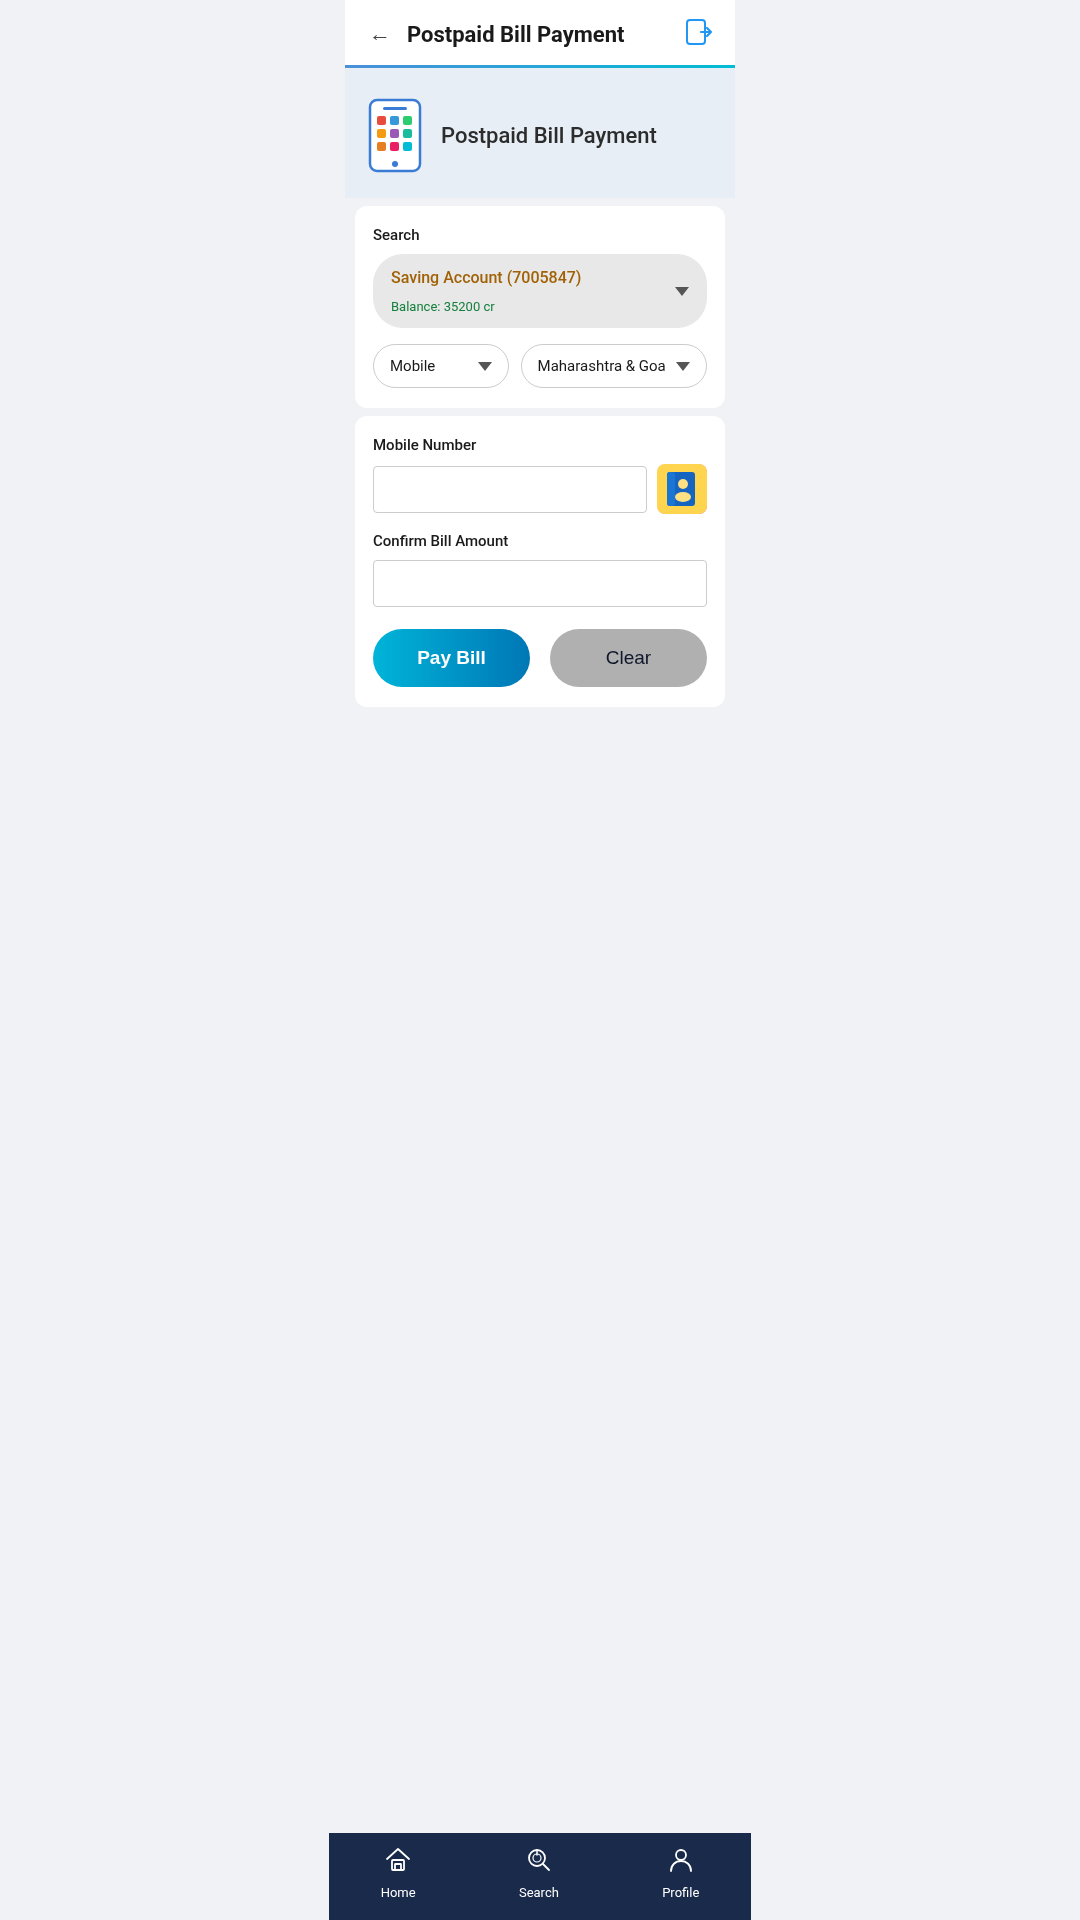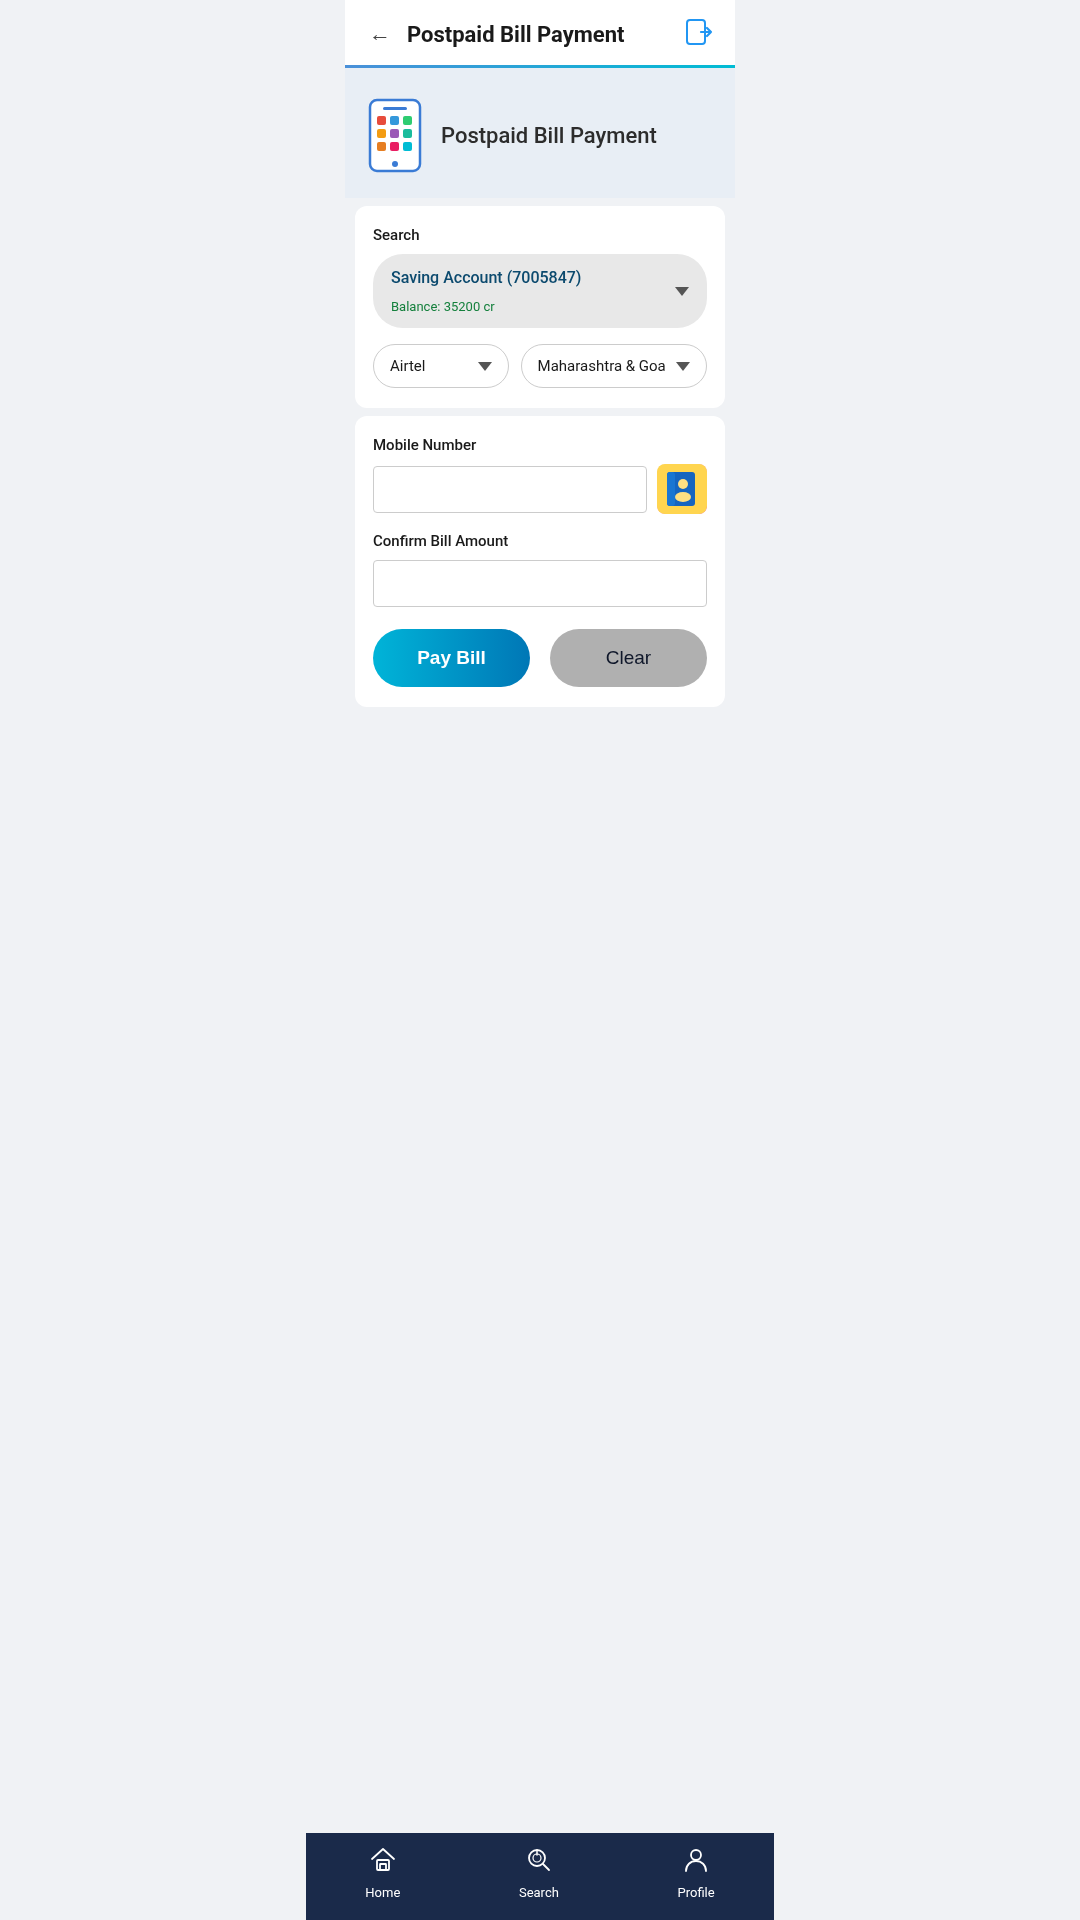--- a/index.html
+++ b/index.html
@@ -119,21 +119,21 @@
     }
 
     .account-info {
       display: flex;
       flex-direction: column;
     }
 
     .account-name {
       font-size: 16px;
       font-weight: 500;
-      color: #0c4a6e;
+      color: #a16207;
     }
 
     .account-balance {
       font-size: 13px;
       color: #15803d;
       margin-top: 12px;
     }
 
     .chevron-down {
       font-size: 0;
@@ -248,21 +248,21 @@
       border-radius: 30px;
       cursor: pointer;
     }
 
     
     .bottom-nav {
       position: fixed;
       bottom: 0;
       left: 50%;
       transform: translateX(-50%);
-      width: 468px;
+      width: 422px;
       background: #1a2a4a;
       display: flex;
       align-items: center;
       justify-content: space-around;
       padding: 12px 0 20px;
     }
 
     .nav-item {
       display: flex;
       flex-direction: column;
@@ -340,21 +340,21 @@
   <div class="account-dropdown">
     <div class="account-info">
       <span class="account-name">Saving Account (7005847)</span>
       <span class="account-balance">Balance: 35200 cr</span>
     </div>
     <div class="chevron-down"></div>
   </div>
 
   <div class="dropdowns-row">
     <div class="small-dropdown">
-      <span class="dropdown-label">Airtel</span>
+      <span class="dropdown-label">Mobile</span>
       <div class="chevron-down"></div>
     </div>
     <div class="small-dropdown">
       <span class="dropdown-label">Maharashtra &amp; Goa</span>
       <div class="chevron-down"></div>
     </div>
   </div>
 </div>
 
 <div class="form-section">

